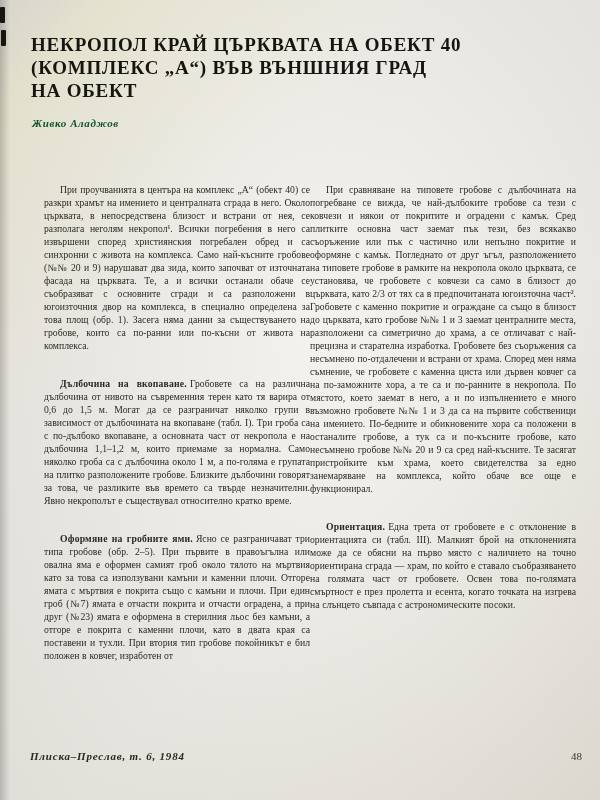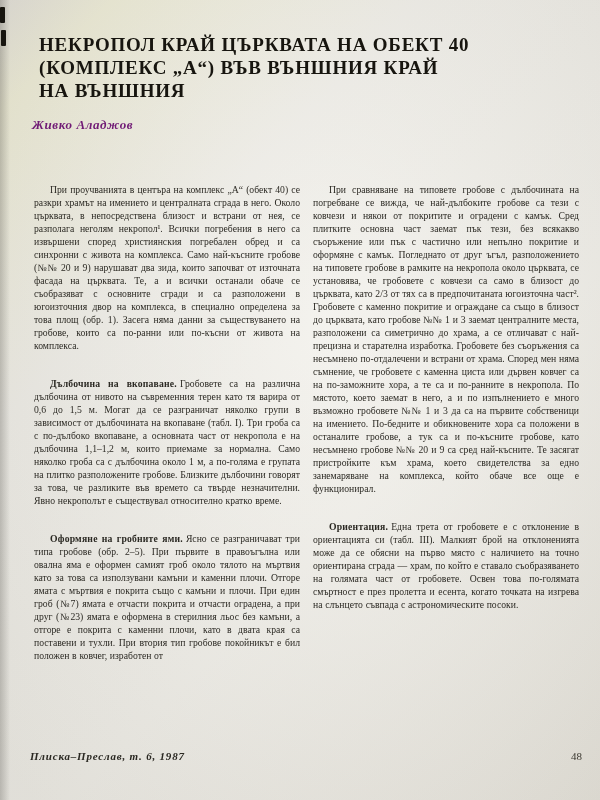--- a/index.html
+++ b/index.html
@@ -19,37 +19,37 @@
   }
   .edge-shade {
     position: absolute; left: 0; top: 0; bottom: 0; width: 10px;
     background: linear-gradient(to right, rgba(60,58,52,0.25), rgba(60,58,52,0));
   }
   .mark { position: absolute; background: #17150f; border-radius: 1px; }
   .mark1 { left: 0; top: 7px;  width: 5px; height: 16px; }
   .mark2 { left: 1px; top: 30px; width: 5px; height: 16px; }
 
   .title-block {
-    position: absolute; left: 39px; top: 33px; width: 520px;
+    position: absolute; left: 31px; top: 33px; width: 520px;
     font-weight: bold;
     font-size: 19px; line-height: 23px;
     letter-spacing: 0.8px;
     color: #17150f;
   }
   .author {
     position: absolute; left: 32px; top: 117px;
     font-style: italic; font-weight: bold;
-    font-size: 13px; letter-spacing: 0.6px;
-    color: #701a75;
+    font-size: 11px; letter-spacing: 0.6px;
+    color: #14532d;
   }
 
   .columns {
-    position: absolute; left: 34px; top: 183px;
+    position: absolute; left: 44px; top: 183px;
     width: 546px;
-    display: flex; gap: 13px;
+    display: flex; 
   }
   .col { width: 266px; }
   p.body {
     margin: 0;
     font-size: 9.7px;
     line-height: 13px;
     text-align: justify;
     color: #2b2923;
     word-spacing: 0.3px;
   }
@@ -71,33 +71,33 @@
 </head>
 <body>
 
 <div class="page">
   <div class="edge-shade"></div>
   <div class="mark mark1"></div>
   <div class="mark mark2"></div>
 
   <div class="title-block">
     <div>НЕКРОПОЛ КРАЙ ЦЪРКВАТА НА ОБЕКТ 40</div>
-    <div>(КОМПЛЕКС „А“) ВЪВ ВЪНШНИЯ КРАЙ</div>
-    <div>НА ВЪНШНИЯ</div>
+    <div>(КОМПЛЕКС „А“) ВЪВ ВЪНШНИЯ ГРАД</div>
+    <div>НА ОБЕКТ</div>
   </div>
 
   <div class="author">Живко Аладжов</div>
 
   <div class="columns">
     <div class="col">
       <p class="body indent"><span>При проучванията в центъра на комплекс „А“ (обект 40) се разкри храмът на имението и централната сграда в него. Около църквата, в непосредствена близост и встрани от нея, се разполага неголям некропол¹. Всички погребения в него са извършени според християнския погребален обред и са синхронни с живота на комплекса. Само най-късните гробове (№№ 20 и 9) нарушават два зида, които започват от източната фасада на църквата. Те, а и всички останали обаче се съобразяват с основните сгради и са разположени в югоизточния двор на комплекса, в специално определена за това площ (обр. 1). Засега няма данни за съществуването на гробове, които са по-ранни или по-късни от живота на комплекса.</span></p>
       <p class="body indent spaced"><span class="runin">Дълбочина на вкопаване.</span><span>Гробовете са на различна дълбочина от нивото на съвременния терен като тя варира от 0,6 до 1,5 м. Могат да се разграничат няколко групи в зависимост от дълбочината на вкопаване (табл. I). Три гроба са с по-дълбоко вкопаване, а основната част от некропола е на дълбочина 1,1–1,2 м, които приемаме за нормална. Само няколко гроба са с дълбочина около 1 м, а по-голяма е групата на плитко разположените гробове. Близките дълбочини говорят за това, че разликите във времето са твърде незначителни. Явно некрополът е съществувал относително кратко време.</span></p>
       <p class="body indent spaced"><span class="runin">Оформяне на гробните ями.</span><span>Ясно се разграничават три типа гробове (обр. 2–5). При първите в правоъгълна или овална яма е оформен самият гроб около тялото на мъртвия като за това са използувани камъни и каменни плочи. Отгоре ямата с мъртвия е покрита също с камъни и плочи. При един гроб (№7) ямата е отчасти покрита и отчасти оградена, а при друг (№23) ямата е оформена в стерилния льос без камъни, а отгоре е покрита с каменни плочи, като в двата края са поставени и тухли. При втория тип гробове покойникът е бил положен в ковчег, изработен от</span></p>
     </div>
     <div class="col">
       <p class="body indent"><span>При сравняване на типовете гробове с дълбочината на погребване се вижда, че най-дълбоките гробове са тези с ковчези и някои от покритите и оградени с камък. Сред плитките основна част заемат пък тези, без всякакво съоръжение или пък с частично или непълно покритие и оформяне с камък. Погледнато от друг ъгъл, разположението на типовете гробове в рамките на некропола около църквата, се установява, че гробовете с ковчези са само в близост до църквата, като 2/3 от тях са в предпочитаната югоизточна част². Гробовете с каменно покритие и ограждане са също в близост до църквата, като гробове №№ 1 и 3 заемат централните места, разположени са симетрично до храма, а се отличават с най-прецизна и старателна изработка. Гробовете без съоръжения са несъмнено по-отдалечени и встрани от храма. Според мен няма съмнение, че гробовете с каменна циста или дървен ковчег са на по-заможните хора, а те са и по-ранните в некропола. По мястото, което заемат в него, а и по изпълнението е много възможно гробовете №№ 1 и 3 да са на първите собственици на имението. По-бедните и обикновените хора са положени в останалите гробове, а тук са и по-късните гробове, като несъмнено гробове №№ 20 и 9 са сред най-късните. Те засягат пристройките към храма, което свидетелства за едно занемаряване на комплекса, който обаче все още е функционирал.</span></p>
       <p class="body indent spaced"><span class="runin">Ориентация.</span><span>Една трета от гробовете е с отклонение в ориентацията си (табл. III). Малкият брой на отклоненията може да се обясни на първо място с наличието на точно ориентирана сграда — храм, по който е ставало съобразяването на голямата част от гробовете. Освен това по-голямата смъртност е през пролетта и есента, когато точката на изгрева на слънцето съвпада с астрономическите посоки.</span></p>
     </div>
   </div>
 
-  <div class="footer-journal">Плиска–Преслав, т. 6, 1987</div>
+  <div class="footer-journal">Плиска–Преслав, т. 6, 1984</div>
   <div class="page-number">48</div>
 </div>
 
 </body></html>

